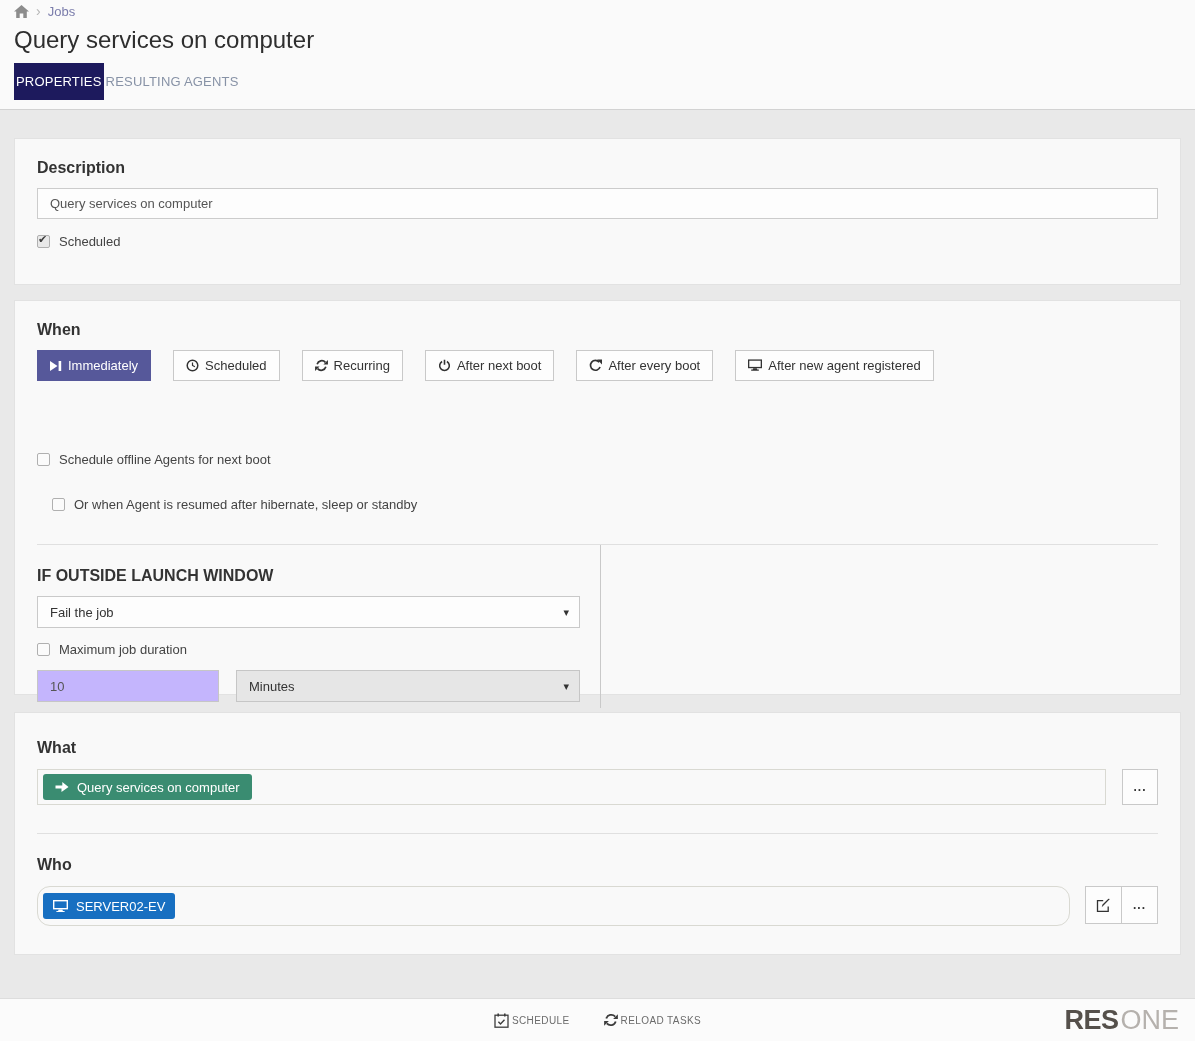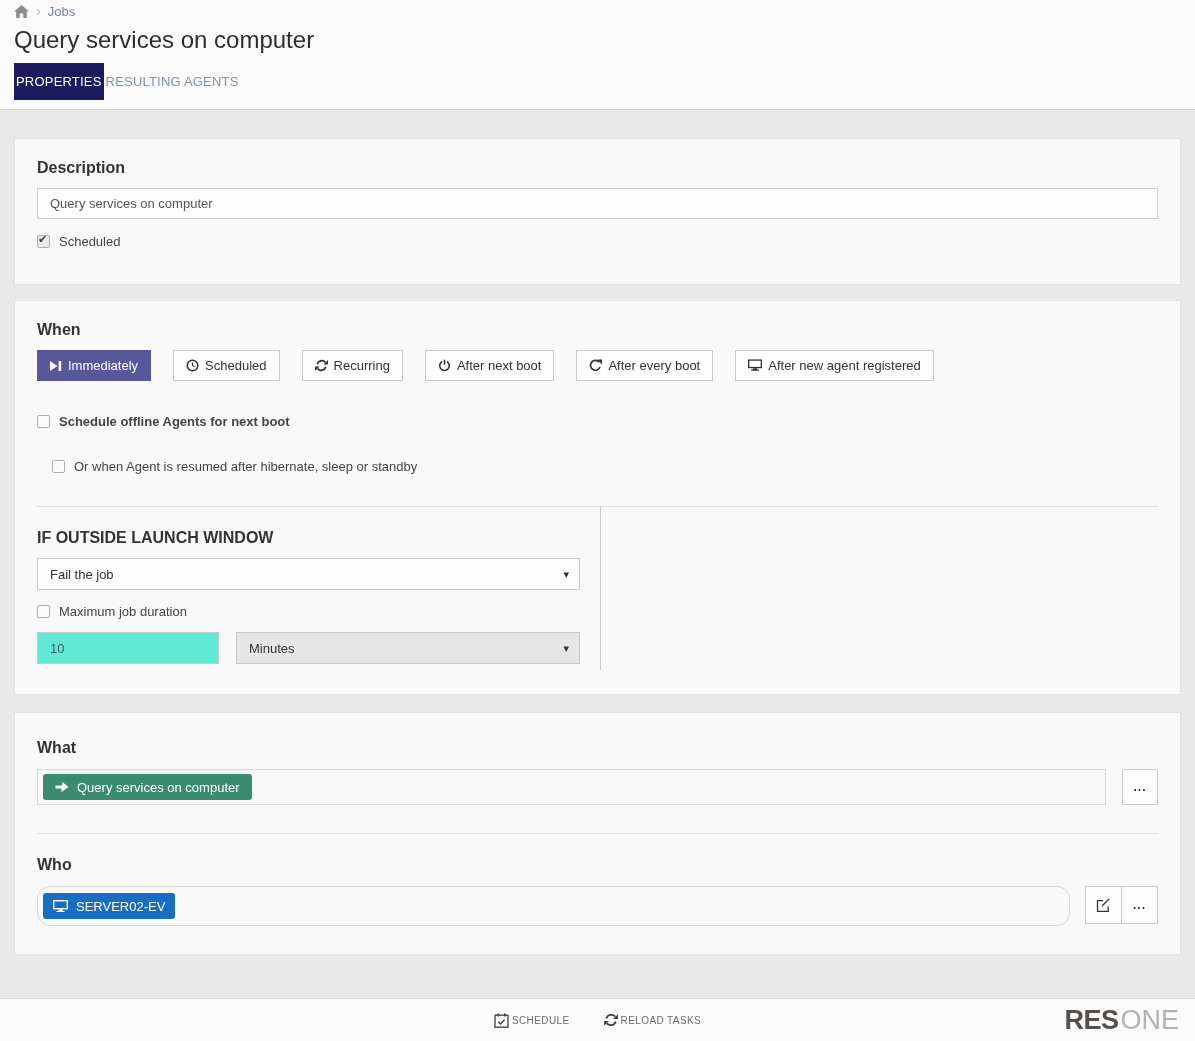--- a/index.html
+++ b/index.html
@@ -32,32 +32,32 @@
   
   .cb-row { display:flex; align-items:center; gap:9px; color:#444; }
   .cb { width:13px; height:13px; min-width:13px; border:1px solid #b0b0b0; border-radius:2px; background:#fbfbfb; position:relative; cursor:pointer; }
   .cb.checked { background:#e9e9e9; }
   .cb.checked::after { content:"\2714"; position:absolute; top:-3px; left:0; font-size:11px; color:#3d3d3d; }
   
   .when-buttons { display:flex; gap:22px; margin-top:12px; }
   .wbtn { height:31px; border:1px solid #c9c9c9; background:#fdfdfd; display:inline-flex; align-items:center; gap:6px; padding:0 12px; font-size:13px; color:#333; cursor:pointer; }
   .wbtn.selected { background:#56589a; border-color:#56589a; color:#fff; }
   .wbtn .ic { display:flex; align-items:center; }
-  .cb-offline { margin-top:33px;font-weight:bold; }
+  .cb-offline { margin-top:71px; }
   .cb-resume { margin-top:30px; margin-left:15px; }
   .hrule { border-top:1px solid #e0e0e0; margin-top:32px; }
   .cols { display:flex; }
   .col-left { width:564px; border-right:1px solid #c9c9c9; padding-right:20px; padding-bottom:6px; }
   .col-right { flex:1; padding-left:14px; padding-top:24px; }
   .col-left .sec-label { margin-top:22px; }
   .select { margin-top:12px; height:32px; border:1px solid #c9c9c9; background:#fdfdfd; position:relative; display:flex; align-items:center; padding:0 12px 0 12px; color:#333; cursor:pointer; }
   .select::after { content:"\25BE"; position:absolute; right:10px; top:9px; font-size:11px; color:#333; }
   .cb-maxdur { margin-top:14px; }
   .dur-row { display:flex; gap:17px; margin-top:13px; }
-  .dur-input { width:182px; height:32px; background:#5eead4; border:1px solid #c6c6c6; display:flex; align-items:center; padding:0 12px; color:#555; }
+  .dur-input { width:182px; height:32px; background:#c4b5fd; border:1px solid #c6c6c6; display:flex; align-items:center; padding:0 12px; color:#555; }
   .dur-select { flex:1; margin-top:0; background:#e6e6e6; border-color:#c6c6c6; }
   
   .field-row { display:flex; margin-top:13px; align-items:flex-start; }
   .field-box { flex:1; border:1px solid #d9d9d2; background:#f9f9f9; height:36px; display:flex; align-items:center; padding:0 5px; }
   .field-box.tall { height:40px;border-radius:13px; }
   .tag { height:26px; border-radius:3px; display:inline-flex; align-items:center; gap:8px; padding:0 12px; color:#fff; font-size:13px; cursor:pointer; }
   .tag-green { background:#3a8c71; }
   .tag-blue { background:#176fc1; padding:0 10px; }
   .sq-btn { width:36px; height:36px; border:1px solid #c9c9c9; background:#fdfdfd; display:flex; align-items:center; justify-content:center; cursor:pointer; color:#333; }
   .sq-btn.tall { width:37px; height:38px; }

